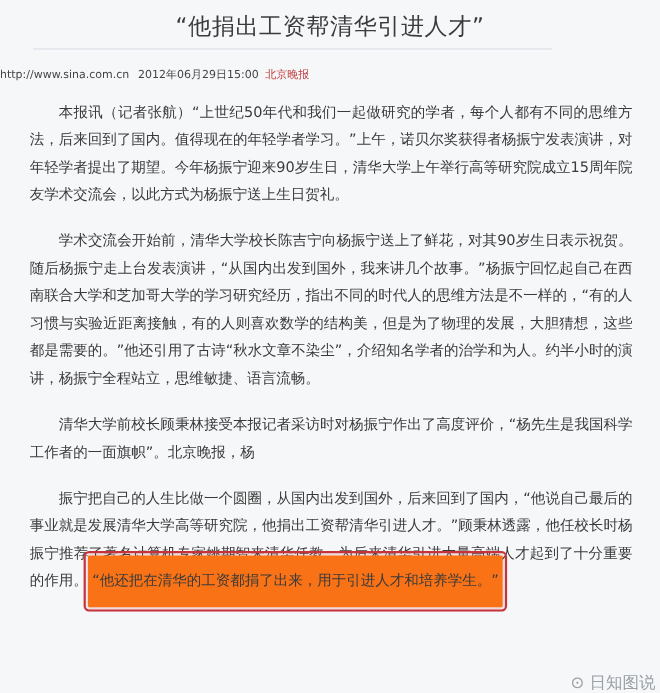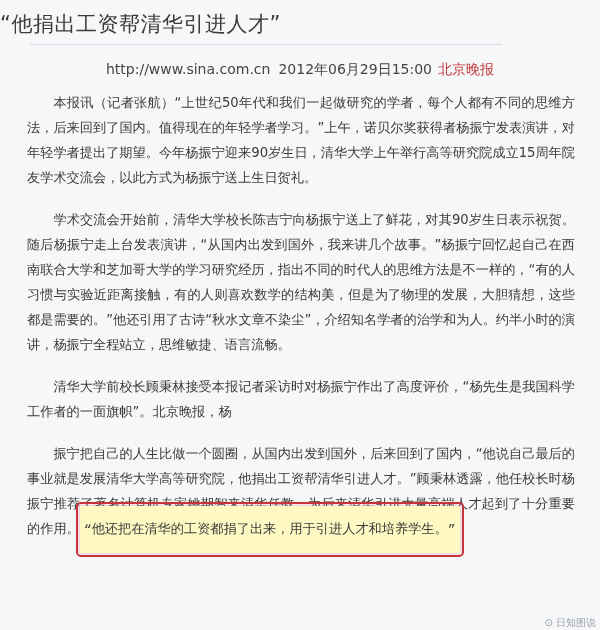--- a/index.html
+++ b/index.html
@@ -5,49 +5,48 @@
   html, body { margin:0; padding:0; }
   body {
     width:600px; height:630px; overflow:hidden;
     background:#f6f7f9;
     font-family: "DejaVu Sans", "Liberation Sans", sans-serif;
     color:#3a3a3a;
     position:relative;
   }
   .title {
     position:absolute; left:0; top:10px; width:600px;
-    text-align:left; font-size:21px; color:#3b3b3b; letter-spacing:0.5px;
+    text-align:center; font-size:21px; color:#3b3b3b; letter-spacing:0.5px;
   }
   .rule {
     position:absolute; left:30px; top:44px; width:472px; height:1px;
     background:#d8dde3;
   }
   .meta {
-    position:absolute; left:0; top:61px; width:600px; text-align:center;
-    font-size:14px; color:#444;
+    position:absolute; left:0; top:61px; width:600px; 
+    font-size:10px; color:#444;
   }
   .meta .src { color:#c0393b; margin-left:6px; }
   .meta .date { margin-left:8px; }
   .article {
     position:absolute; left:27px; top:90px; width:548px;
     font-size:13.2px; line-height:25px; color:#3a3a3a;
   }
   .article p { margin:0 0 17px 0; text-indent:2em; text-align:justify; }
   .hl {
     display:inline;
     outline:2px solid #c7333b;
     outline-offset:2px;
     padding:16px 4px;
     border-radius:1px;
-    background:#fef9c3;
+    background:#f97316;
     box-shadow:0 0 4px rgba(199,51,59,0.35);
-    font-family:Liberation Mono, monospace;
   }
   .watermark {
-    position:absolute; right:4px; bottom:0px; font-size:10px; color:#9aa0a6;
+    position:absolute; right:4px; bottom:0px; font-size:15px; color:#9aa0a6;
   }
 </style>
 </head>
 <body>
 
 <div class="title">“他捐出工资帮清华引进人才”</div>
 <div class="rule"></div>
 <div class="meta">
   <span>http://www.sina.com.cn</span><span class="date">2012年06月29日15:00</span><span class="src">北京晚报</span>
 </div>

